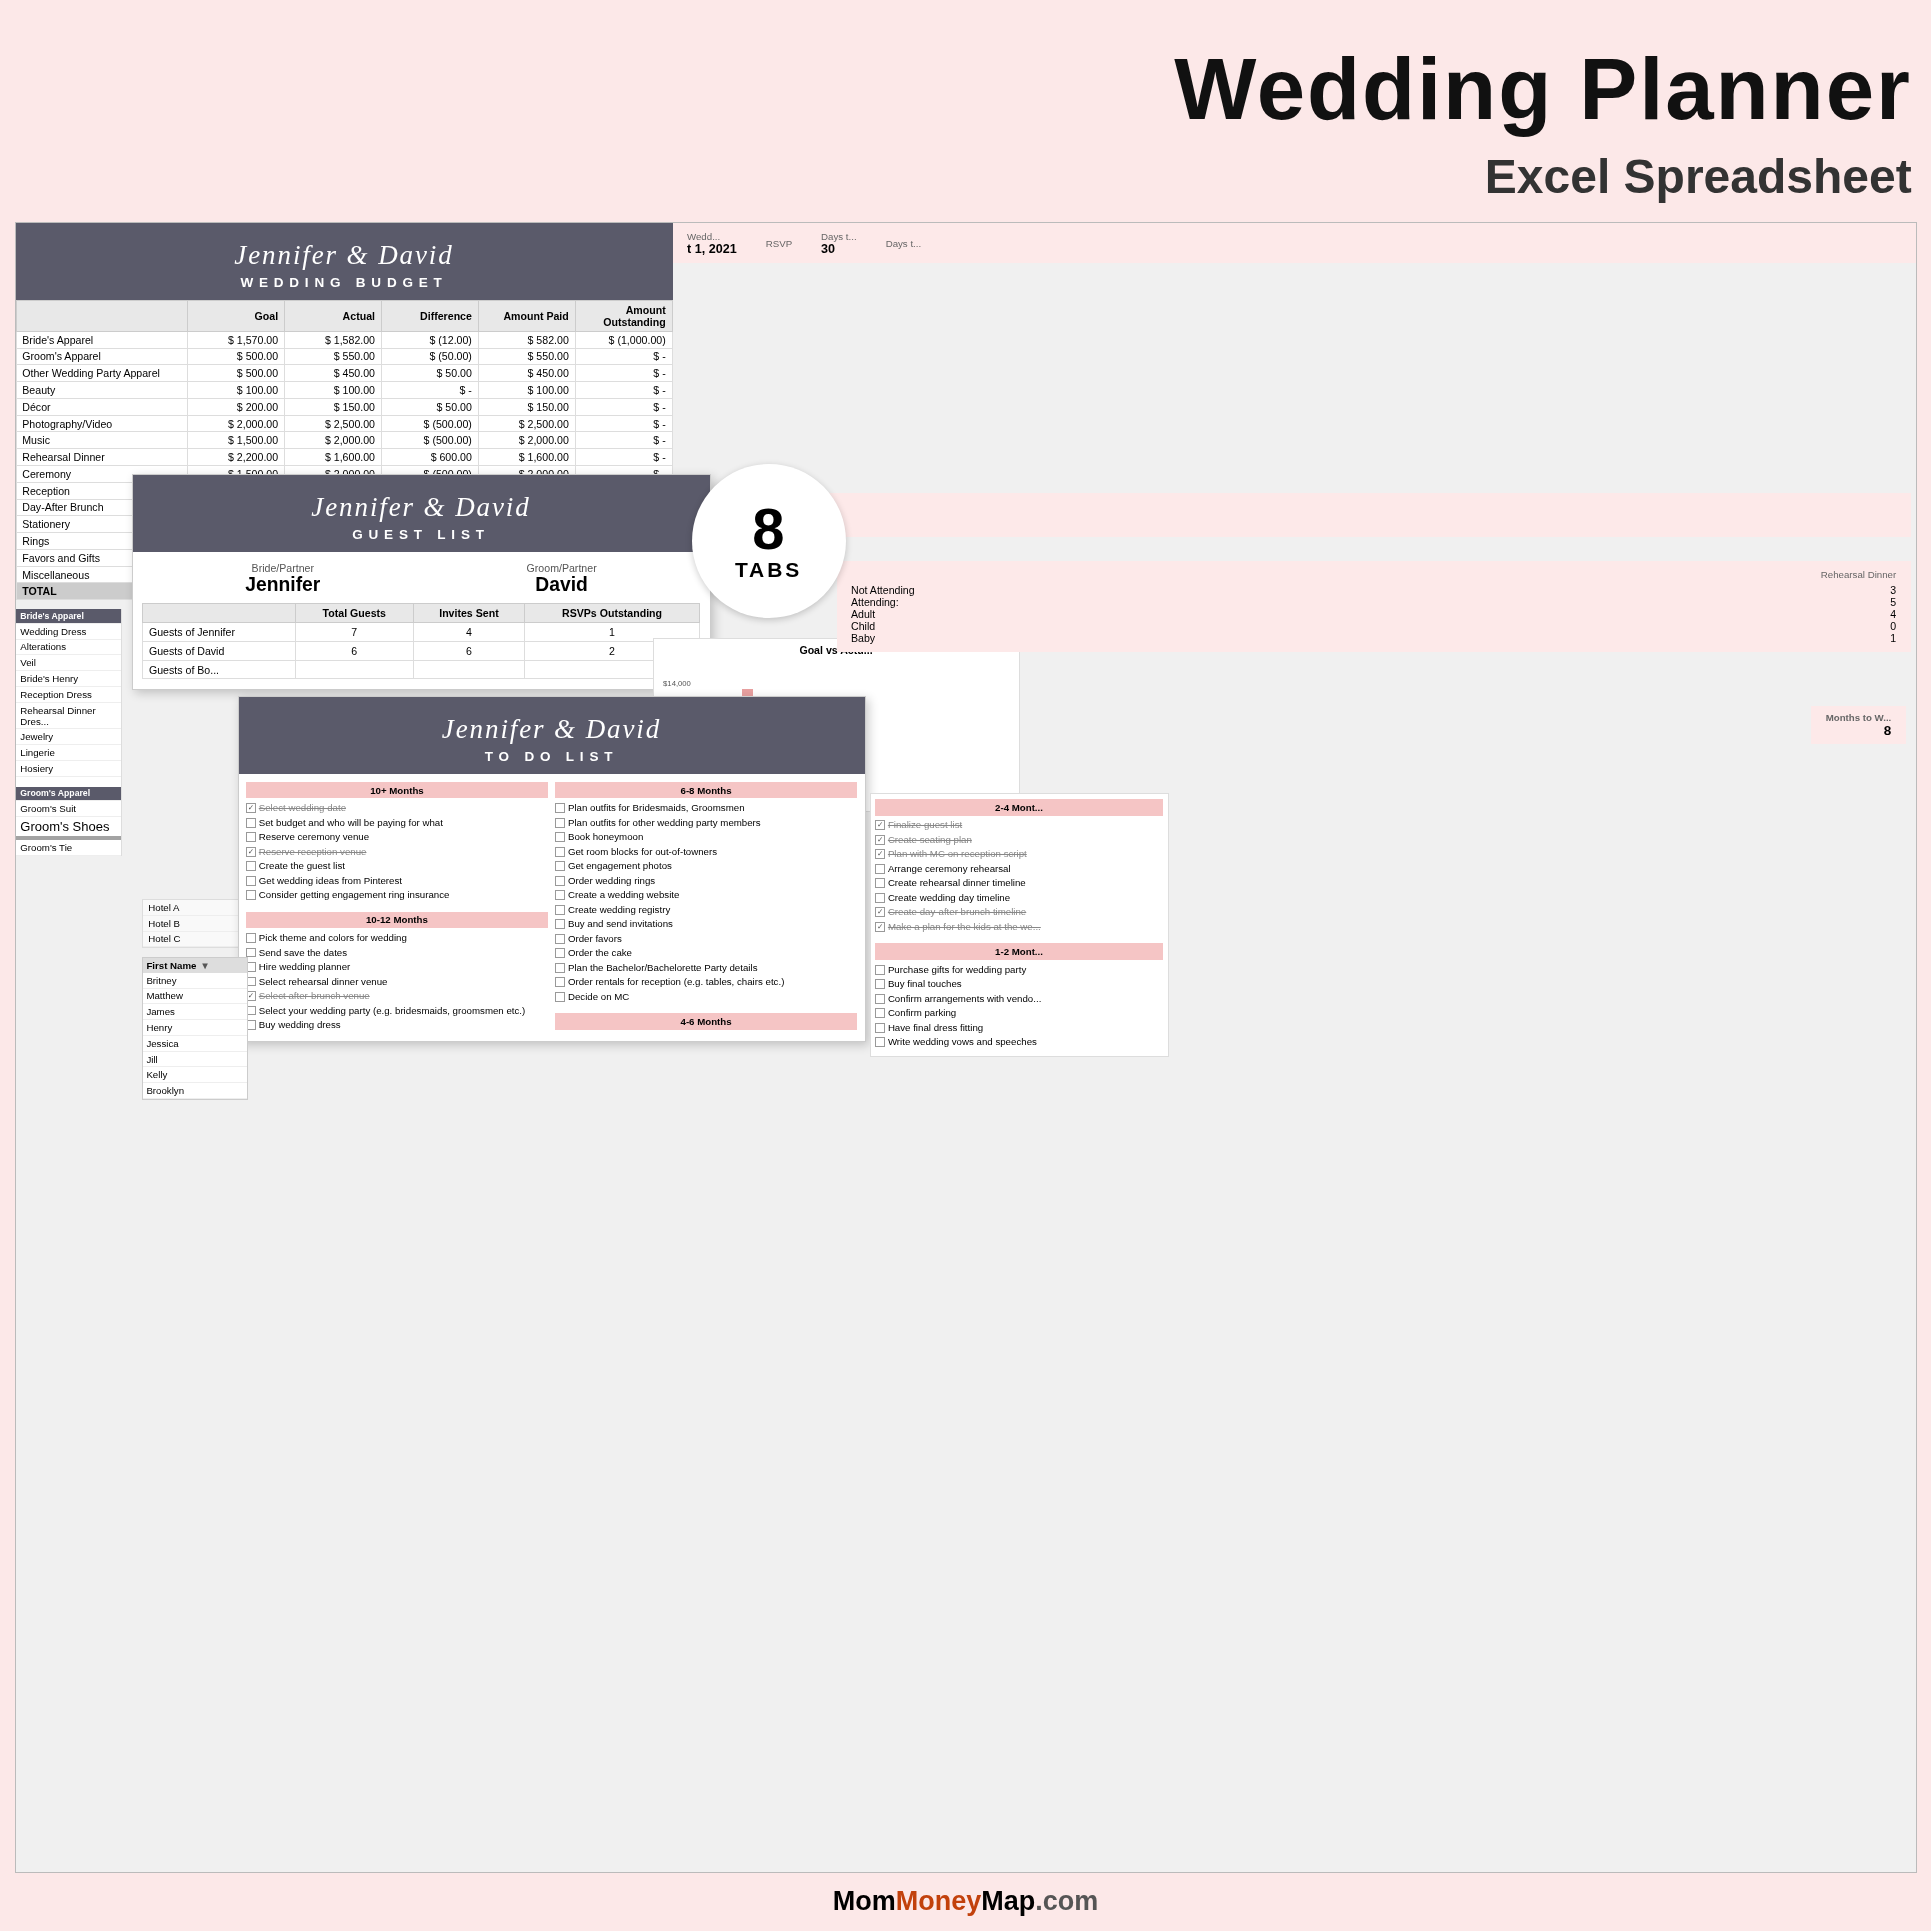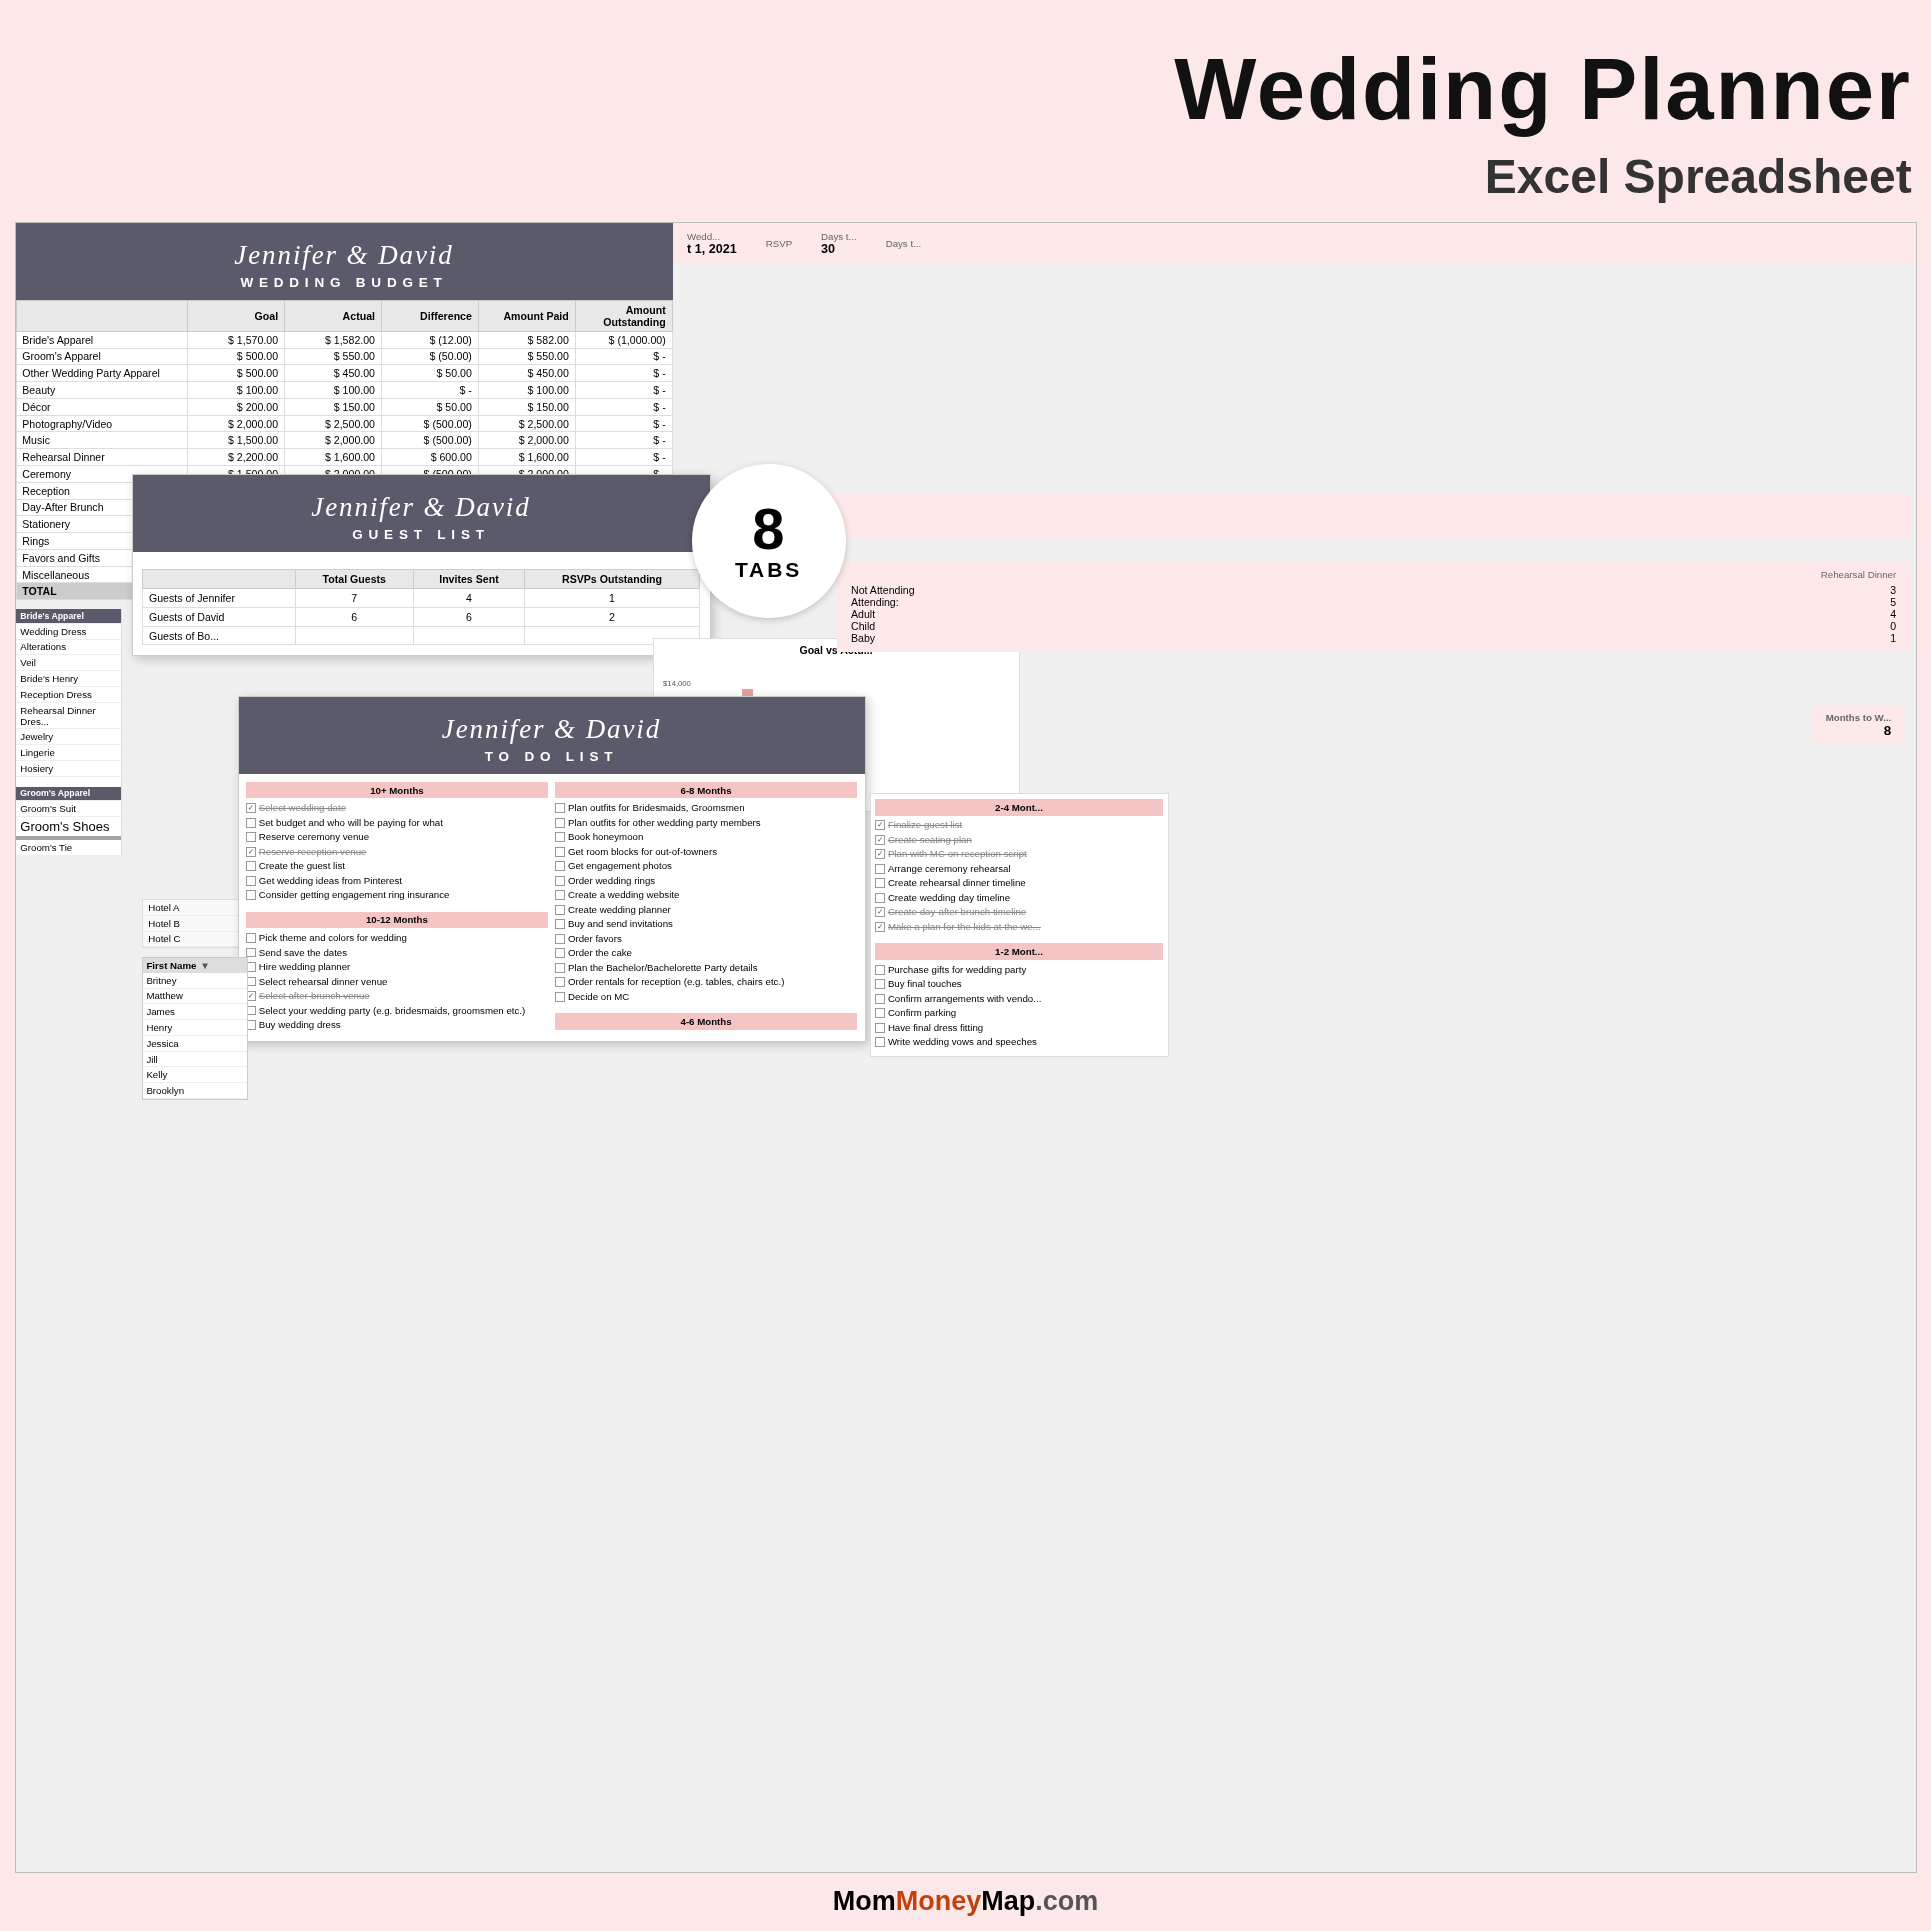--- a/index.html
+++ b/index.html
@@ -612,20 +612,30 @@
         </div>
     </div>
   </div>
 
   <div class="guest-sheet">
     <div class="sheet-header-dark">
       <div class="script-name">Jennifer &amp; David</div>
       <div class="sheet-title">GUEST LIST</div>
     </div>
     <div class="guest-content">
+      <div class="partner-row">
+        <div>
+          <div class="partner-label">Bride/Partner</div>
+          <div class="partner-name">Jennifer</div>
+        </div>
+        <div>
+          <div class="partner-label">Groom/Partner</div>
+          <div class="partner-name">David</div>
+        </div>
+      </div>
       <table class="guest-stats-table">
         <thead>
           <tr>
             <th class="label-cell"></th>
             <th>Total Guests</th>
             <th>Invites Sent</th>
             <th>RSVPs Outstanding</th>
           </tr>
         </thead>
         <tbody>
@@ -775,21 +785,21 @@
         <div class="todo-item">
           <div class="todo-check"></div>
           <span class="todo-text">Order wedding rings</span>
         </div>
         <div class="todo-item">
           <div class="todo-check"></div>
           <span class="todo-text">Create a wedding website</span>
         </div>
         <div class="todo-item">
           <div class="todo-check"></div>
-          <span class="todo-text">Create wedding planner</span>
+          <span class="todo-text">Create wedding registry</span>
         </div>
         <div class="todo-item">
           <div class="todo-check"></div>
           <span class="todo-text">Buy and send invitations</span>
         </div>
         <div class="todo-item">
           <div class="todo-check"></div>
           <span class="todo-text">Order favors</span>
         </div>
         <div class="todo-item">

